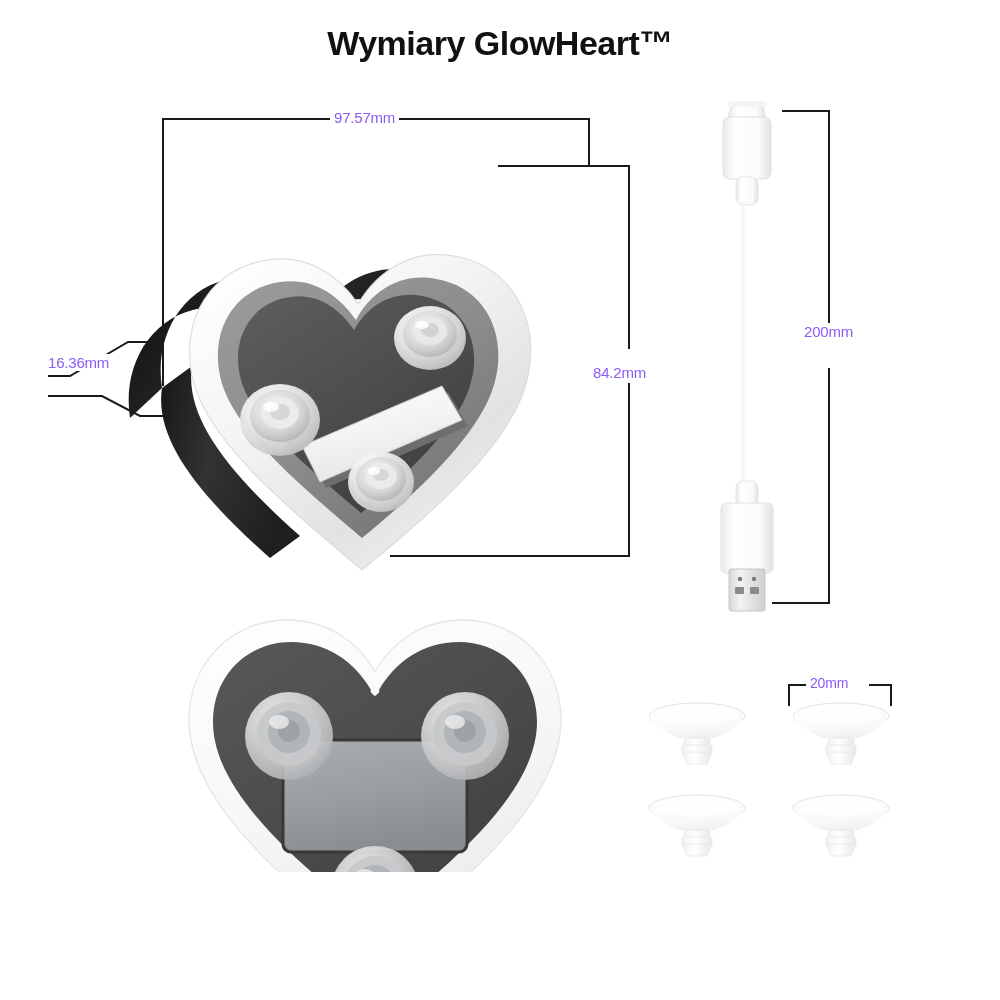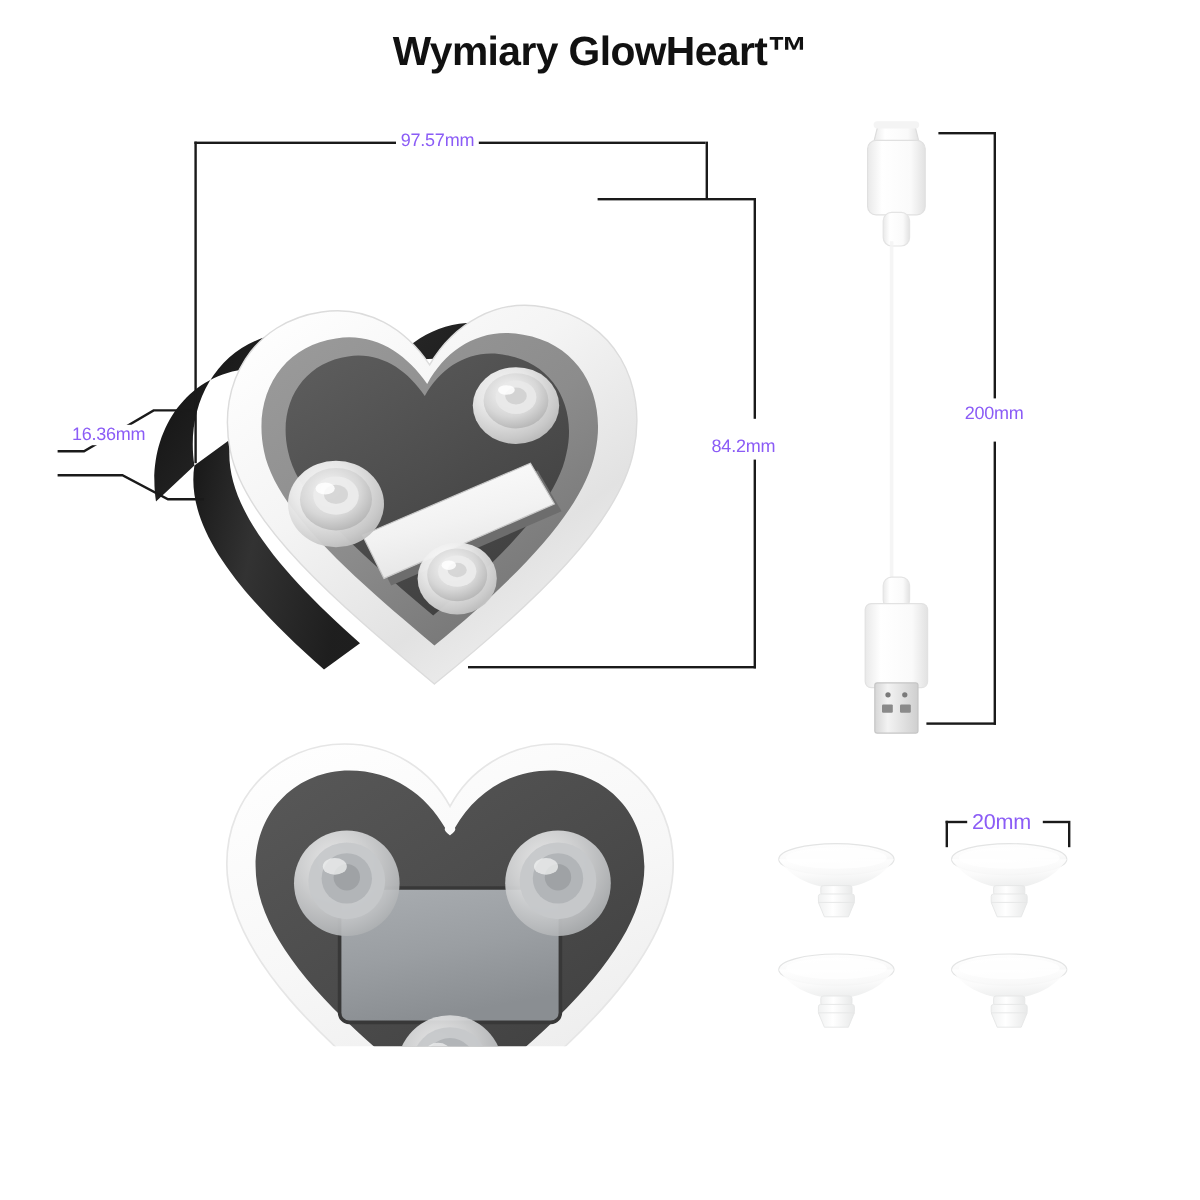--- a/index.html
+++ b/index.html
@@ -49,21 +49,21 @@
     position: absolute;
     font-size: 15px;
     color: #8b5cf6;
     background: #ffffff;
     padding: 0 4px;
     white-space: nowrap;
     font-family: "Liberation Sans", sans-serif;
     letter-spacing: -0.2px;
   }
   .dim-label.small {
-    font-size: 18px;
+    font-size: 14px;
   }
 
   
   .art {
     position: absolute;
     pointer-events: none;
   }
 
   .tick {
     position: absolute;
@@ -363,33 +363,33 @@
     <div class="dim-label" style="left:589px; top:364px;">84.2mm</div>
   </div>
 
   <div>
     <svg class="art" style="left:40px; top:330px;" width="180" height="100" viewBox="0 0 180 100">
 
       <path d="M 8 46 L 30 46 L 88 12 L 120 12" stroke="#1a1a1a" stroke-width="2" fill="none"></path>
 
       <path d="M 8 66 L 62 66 L 100 86 L 130 86" stroke="#1a1a1a" stroke-width="2" fill="none"></path>
     </svg>
-    <div class="dim-label" style="left:56px; top:354px;">16.36mm</div>
+    <div class="dim-label" style="left:44px; top:354px;">16.36mm</div>
   </div>
 
   <div>
 
     <div class="dim-line-h" style="left:782px; top:110px; width:48px;"></div>
 
     <div class="dim-line-h" style="left:772px; top:602px; width:58px;"></div>
 
     <div class="dim-line-v" style="left:828px; top:110px; height:222px;"></div>
 
     <div class="dim-line-v" style="left:828px; top:368px; height:236px;"></div>
-    <div class="dim-label" style="left:800px; top:336px;">200mm</div>
+    <div class="dim-label" style="left:800px; top:323px;">200mm</div>
   </div>
 
   <div>
 
     <div class="dim-line-h" style="left:788px; top:684px; width:21px;"></div>
 
     <div class="dim-line-h" style="left:869px; top:684px; width:21px;"></div>
 
     <div class="tick" style="left:788px; top:684px; height:22px;"></div>
     <div class="tick" style="left:890px; top:684px; height:22px;"></div>

